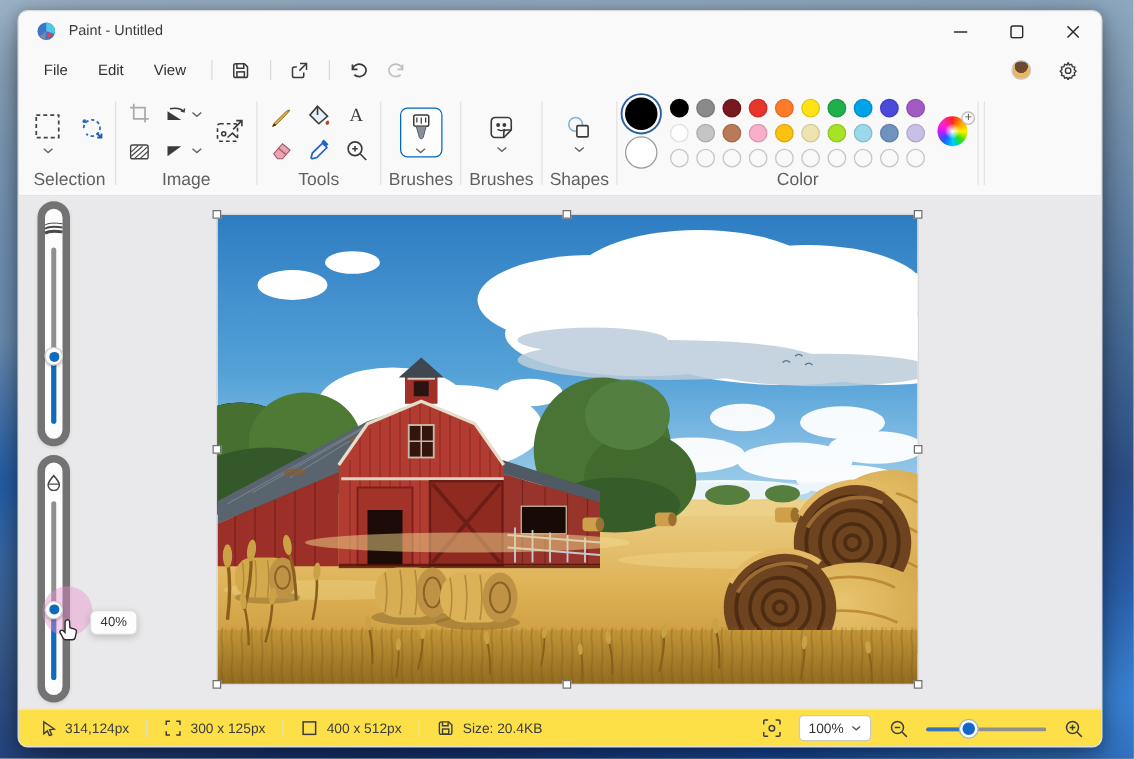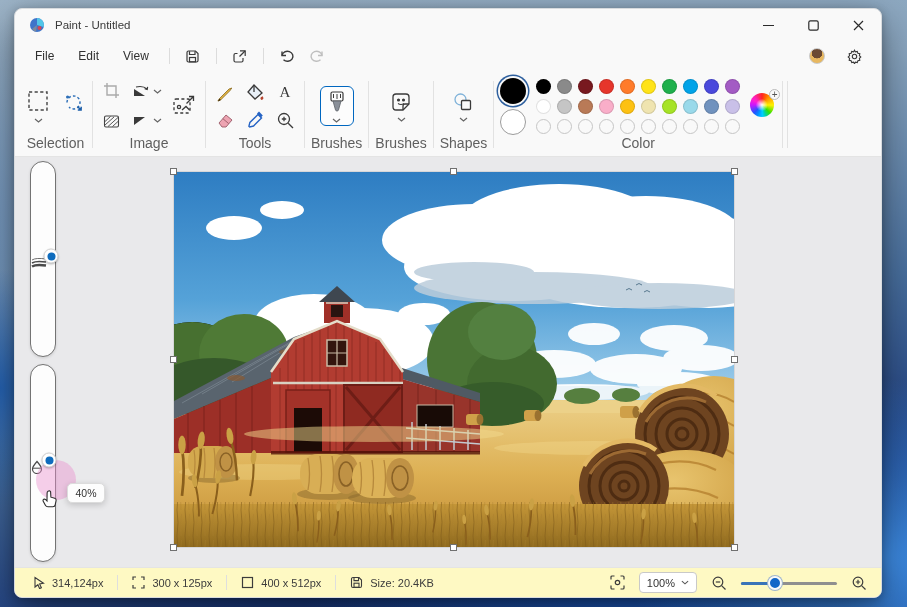--- a/index.html
+++ b/index.html
@@ -62,37 +62,37 @@
   .dot { width:15px; height:15px; border-radius:50%; cursor:pointer; box-shadow:inset 0 0 0 1px rgba(0,0,0,.12); }
   .dot.empty { background:transparent; box-shadow:none; border:1px solid #c6c6c6; }
   .wheel-wrap { position:relative; width:26px; height:26px; cursor:pointer; }
   .wheel { width:24px; height:24px; border-radius:50%;
     background:conic-gradient(#ff2d2d,#ff9d00,#ffee00,#45d825,#00c3ff,#2d55ff,#b41fe0,#ff2dac,#ff2d2d);
     filter:saturate(1.2); }
   .wheel::after { content:""; position:absolute; inset:6px; border-radius:50%; background:radial-gradient(circle,#ffffff 0%, rgba(255,255,255,0) 75%); }
   .wheel-plus { position:absolute; top:-4px; right:-4px; width:11px; height:11px; border-radius:50%; background:#f9f9f9; color:#555; font-size:10px; line-height:10px; text-align:center; border:1px solid #bbb; }
   
   .workspace { position:relative; height:412px; background:#e9e9eb; }
-  .slider-card { position:absolute; left:15px; width:26px; background:#fdfdfd; border:1px solid #737373; border-radius:13px; box-shadow:0 1px 3px rgba(0,0,0,.12); display:flex; flex-direction:row; align-items:center; }
+  .slider-card { position:absolute; left:15px; width:26px; background:#fdfdfd; border:6px solid #737373; border-radius:13px; box-shadow:0 1px 3px rgba(0,0,0,.12); display:flex; flex-direction:column; align-items:center; }
   .slider-card.size { top:4px; height:196px; }
   .slider-card.opacity { top:207px; height:198px; }
   .slider-icon { margin-top:7px; height:18px; display:flex; align-items:center; justify-content:center; }
   .vtrack { position:relative; width:4px; flex:1; margin:6px 0 12px; border-radius:2px; background:#8f8f8f; }
   .vfill { position:absolute; left:0; width:4px; bottom:0; background:#0f6cbd; border-radius:2px; }
   .vthumb { position:absolute; left:50%; transform:translate(-50%,-50%); width:15px; height:15px; border-radius:50%; background:#fff; border:1px solid #d0d0d0; box-shadow:0 1px 2px rgba(0,0,0,.25); cursor:pointer; }
   .vthumb::after { content:""; position:absolute; inset:2.5px; border-radius:50%; background:#0f6cbd; }
   .touch-halo { position:absolute; width:40px; height:40px; border-radius:50%; background:rgba(233,140,205,.42); left:-7px; pointer-events:none; }
   .tooltip { position:absolute; left:36px; width:38px; height:20px; background:#fdfdfd; border:1px solid #dcdcdc; border-radius:5px; box-shadow:0 2px 6px rgba(0,0,0,.18); font-size:10.5px; color:#333; display:flex; align-items:center; justify-content:center; }
   .hand-cursor { position:absolute; pointer-events:none; }
   
   .canvas-wrap { position:absolute; left:159px; top:15px; width:560px; height:375px; background:#fff; box-shadow:0 0 0 1px rgba(0,0,0,.08); cursor:crosshair; }
   .canvas-wrap svg.art { display:block; width:560px; height:375px; }
   .handle { position:absolute; width:7px; height:7px; background:#fff; border:1px solid #707070; }
   
-  .statusbar { position:absolute; left:0; right:0; bottom:0; height:30px; background:#fef9c3; border-top:1px solid #e4e4e4; display:flex; align-items:center; padding:0 12px 0 14px; font-size:11px; color:#3c3c3c; }
+  .statusbar { position:absolute; left:0; right:0; bottom:0; height:30px; background:#fde047; border-top:1px solid #e4e4e4; display:flex; align-items:center; padding:0 12px 0 14px; font-size:11px; color:#3c3c3c; }
   .sb-seg { display:flex; align-items:center; gap:7px; padding:0 14px; }
   .sb-seg:first-child { padding-left:4px; }
   .sb-sep { width:1px; height:15px; background:#dedede; }
   .sb-right { margin-left:auto; display:flex; align-items:center; gap:12px; }
   .zoom-select { display:flex; align-items:center; gap:6px; border:1px solid #c9c9c9; background:#fff; border-radius:4px; height:21px; padding:0 7px; font-size:11px; color:#333; cursor:pointer; }
   .hslider { position:relative; width:96px; height:16px; cursor:pointer; }
   .hslider .track { position:absolute; top:7px; left:0; right:0; height:3.5px; border-radius:2px; background:#8f8f8f; }
   .hslider .fill { position:absolute; top:7px; left:0; width:35%; height:3.5px; border-radius:2px; background:#3a74b8; }
   .hslider .thumb { position:absolute; top:1px; left:calc(35% - 7px); width:14px; height:14px; border-radius:50%; background:#1266c8; border:2px solid #f9f9f9; box-shadow:0 0 0 1px #9fb6cc; }
   svg { display:block; }

